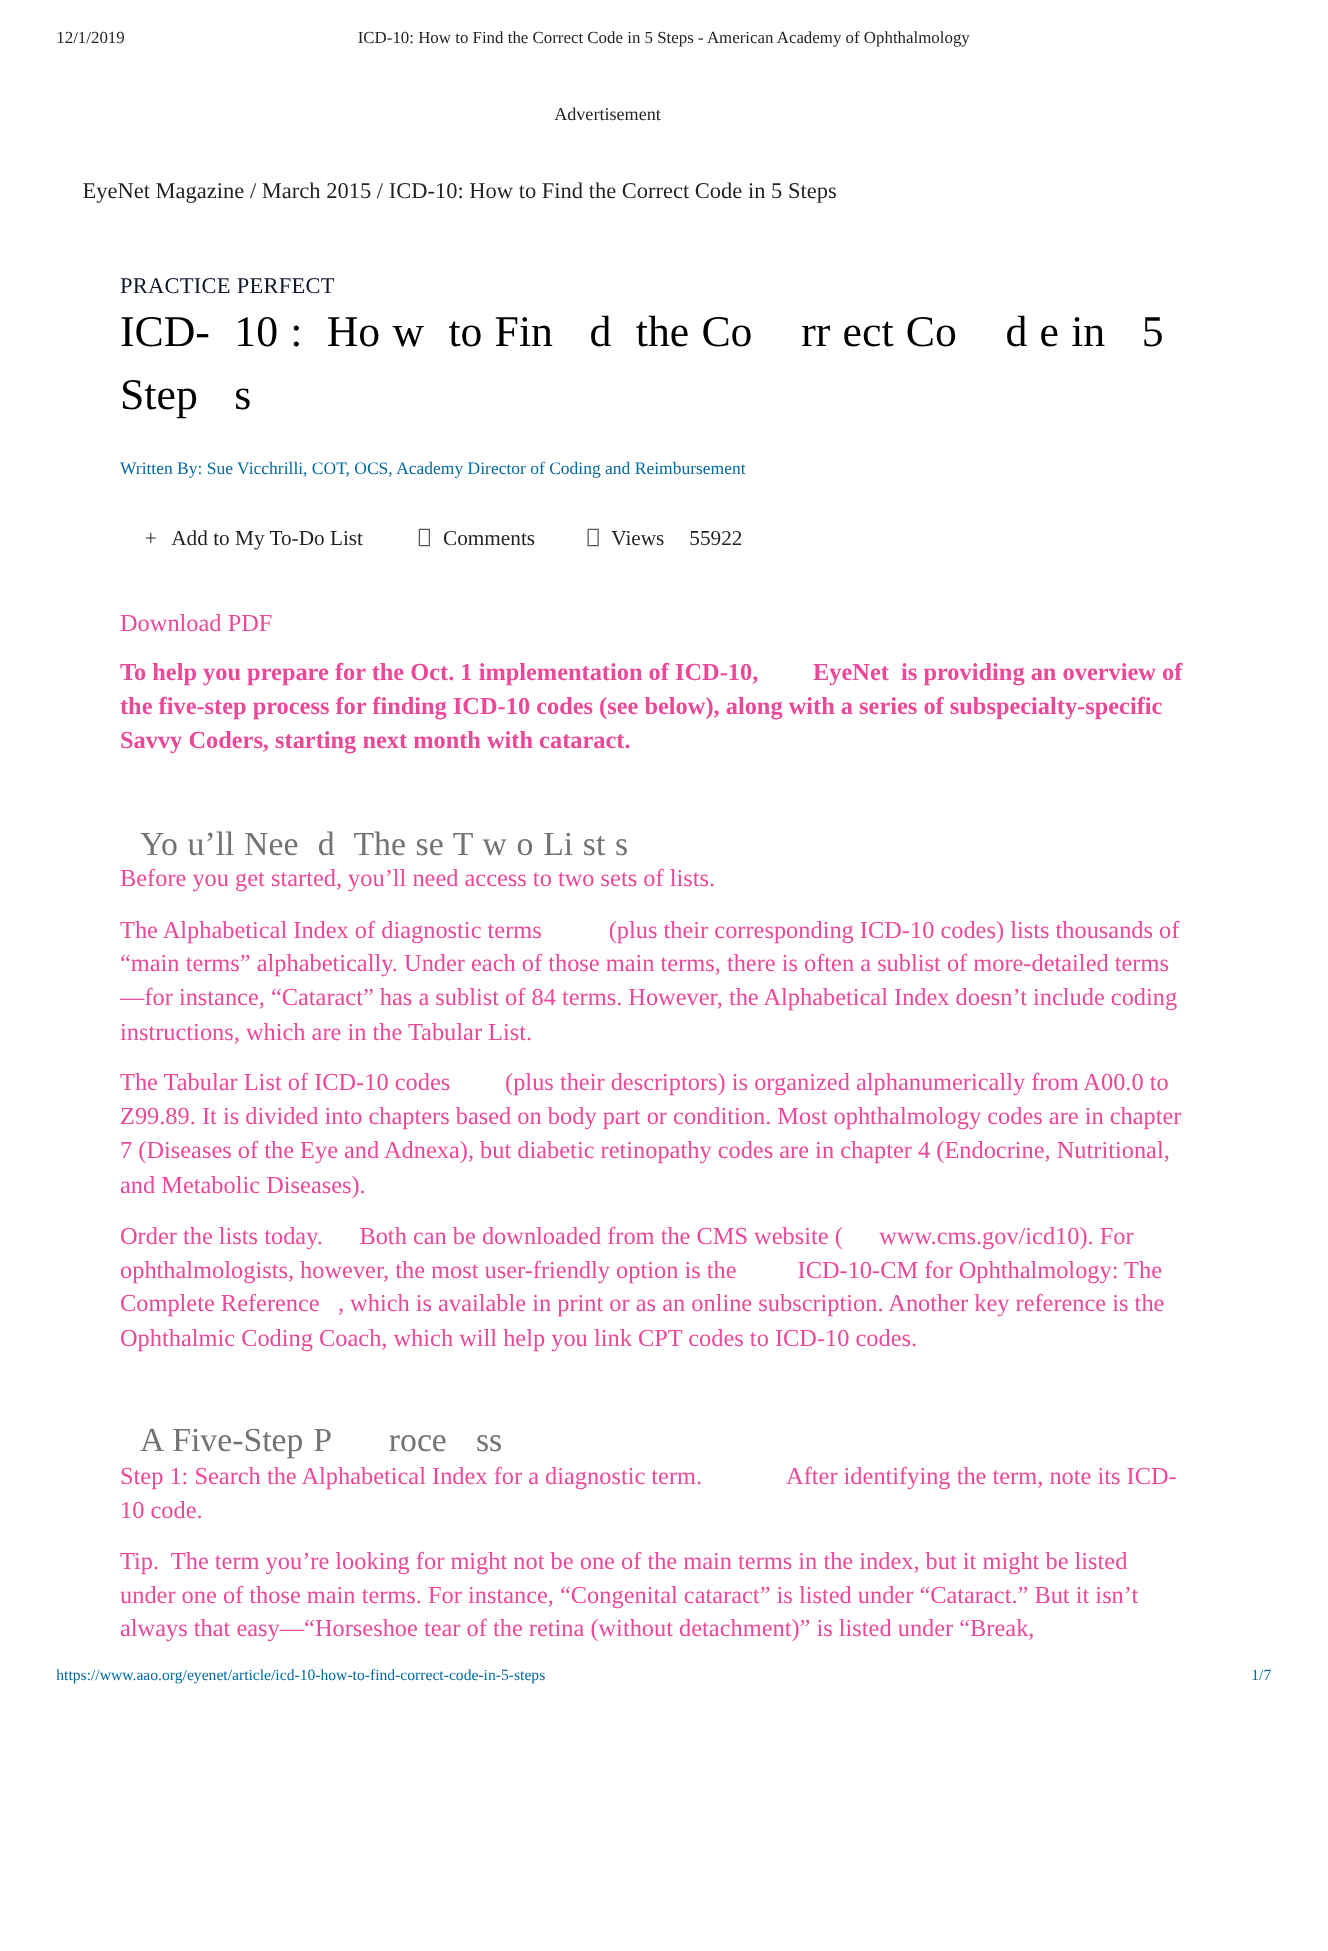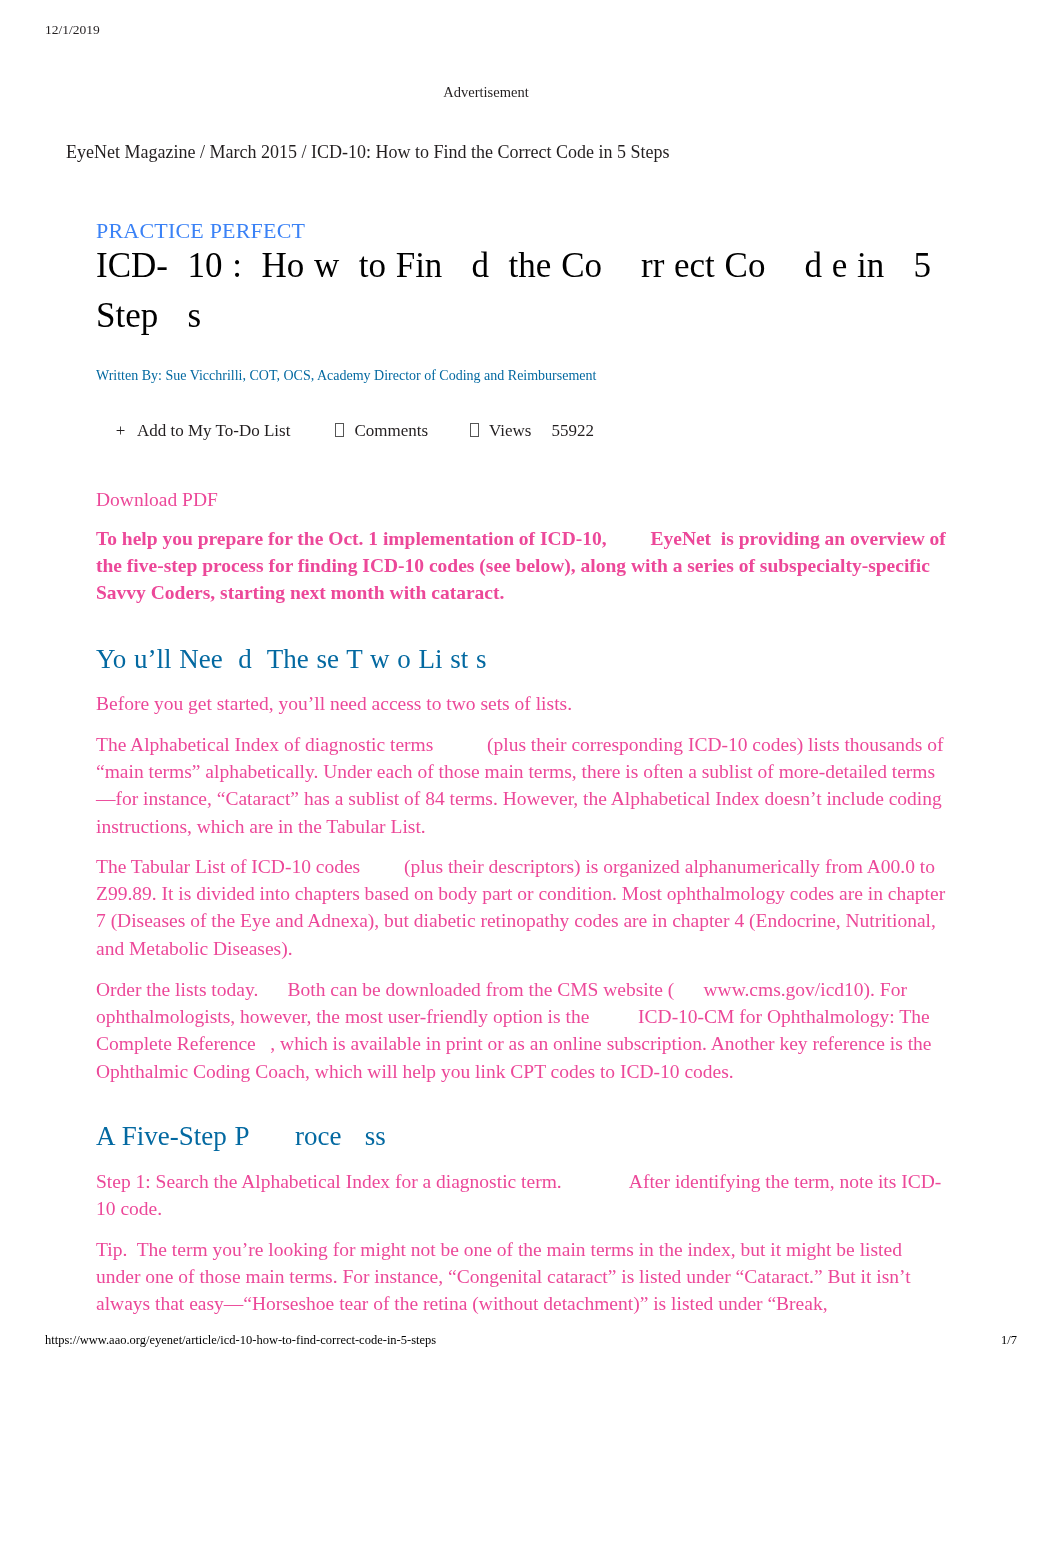--- a/index.html
+++ b/index.html
@@ -72,23 +72,23 @@
     position: absolute;
     left: 96px;
     top: 0;
     width: 880px;
   }
 
   .eyebrow {
     position: absolute;
     top: 218px;
     left: 0;
-    font-size: 22px;
+    font-size: 18px;
     letter-spacing: 0.2px;
-    color: #3b82f6;
+    color: #0f172a;
     white-space: nowrap;
   }
 
   .headline {
     position: absolute;
     top: 241px;
     left: 0;
     width: 885px;
     font-size: 35px;
     line-height: 50px;
@@ -152,25 +152,25 @@
     color: #ec4899;
     margin: 0;
     white-space: pre-wrap;
     text-align: left;
   }
 
   h2.section-head {
     position: absolute;
     left: 0;
     width: 860px;
-    margin: 0;
+    margin: 16px;
     font-size: 27px;
     line-height: 34px;
     font-weight: normal;
-    color: #0369a1;
+    color: #737373;
     white-space: pre-wrap;
     word-spacing: 1px;
   }
 
   .pos-download  { top: 486px; }
   .pos-intro     { top: 525px; font-weight: bold; }
   .pos-h2-lists  { top: 642px; }
   .pos-before    { top: 690px; }
   .pos-alpha     { top: 731px; }
   .pos-tabular   { top: 853px; }
@@ -180,21 +180,21 @@
   .pos-tip       { top: 1236px; }
 
   
   .print-footer {
     position: absolute;
     top: 1333px;
     left: 0;
     width: 1062px;
     height: 18px;
     font-size: 12.5px;
-    color: #000000;
+    color: #0369a1;
   }
   .print-footer .pf-url {
     position: absolute;
     left: 45px;
     top: 0;
     white-space: nowrap;
   }
   .print-footer .pf-page {
     position: absolute;
     right: 45px;
@@ -202,20 +202,21 @@
     white-space: nowrap;
   }
 </style>
 </head>
 <body>
 
 <div class="page">
 
   <div class="print-header">
     <span class="ph-date">12/1/2019</span>
+    <span class="ph-title">ICD-10: How to Find the Correct Code in 5 Steps - American Academy of Ophthalmology</span>
   </div>
 
   <div class="ad-label">Advertisement</div>
 
   <div class="breadcrumb">EyeNet Magazine / March 2015 / ICD-10: How to Find the Correct Code in 5 Steps</div>
 
   <div class="article">
 
     <div class="eyebrow">PRACTICE PERFECT</div>
 

